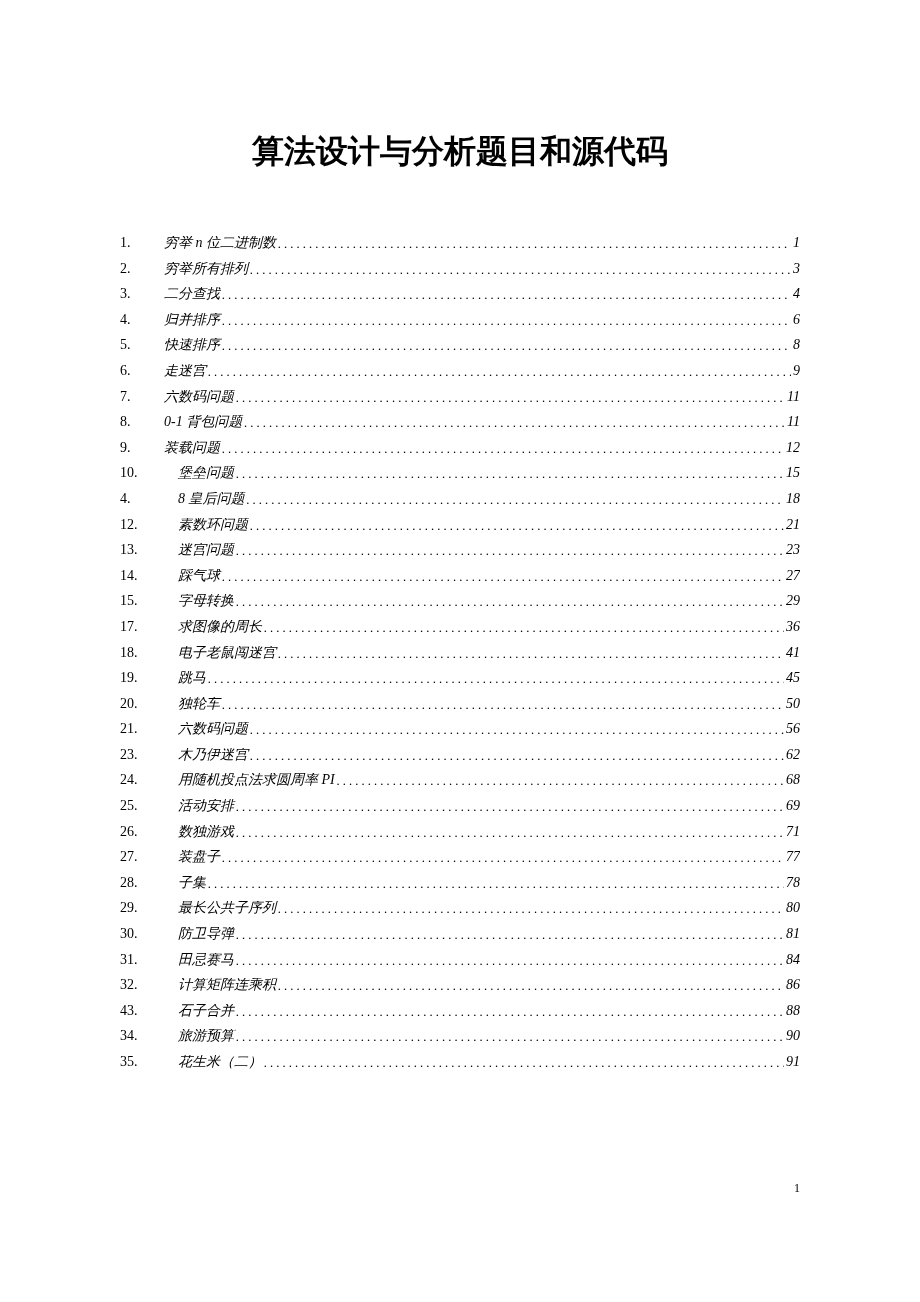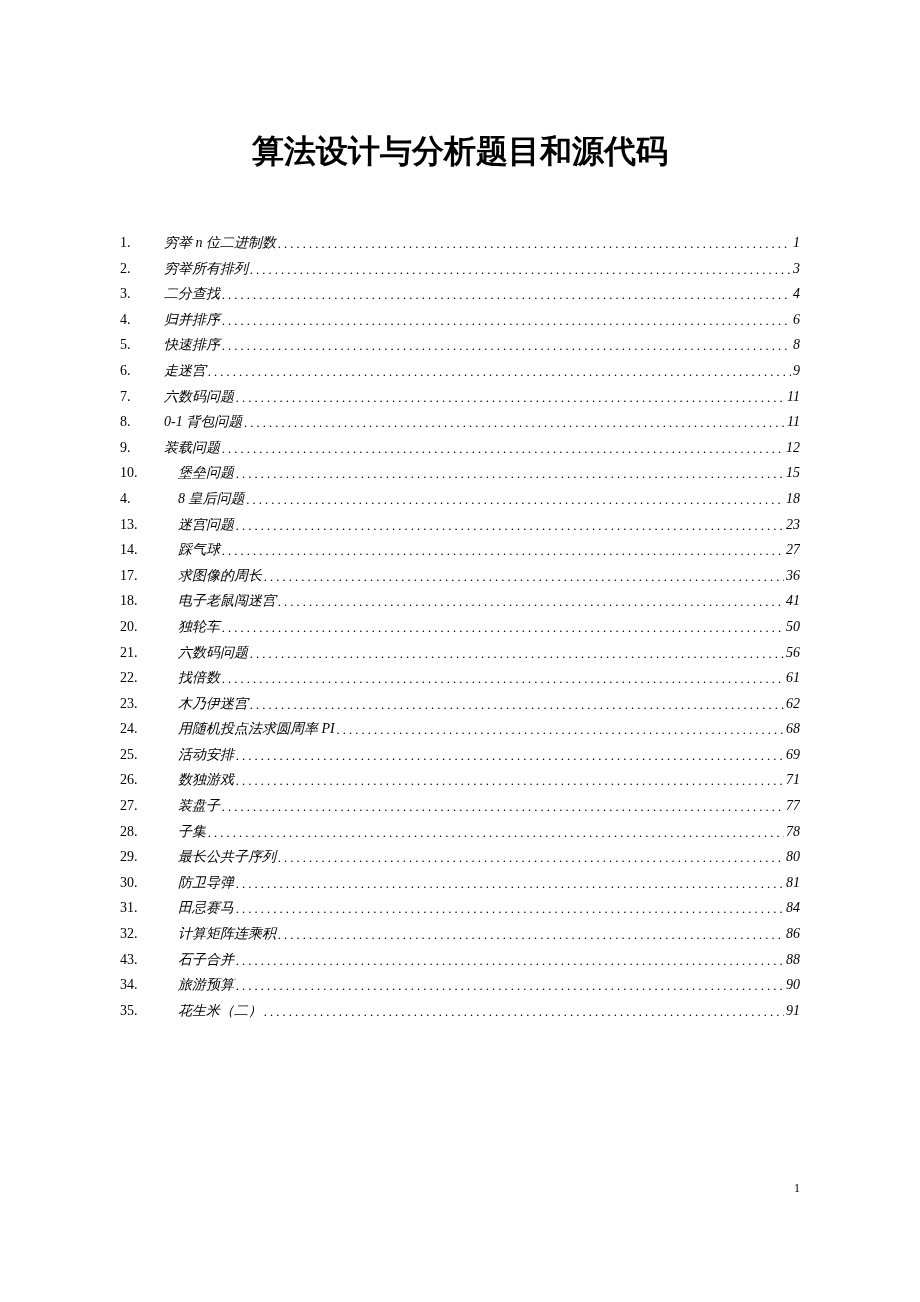--- a/index.html
+++ b/index.html
@@ -166,73 +166,89 @@
       </div>
       <div class="toc-row">
         <span class="toc-num indent">4.</span>
         <span class="toc-label-wrap indent">
           <span class="toc-label">8 皇后问题</span>
           <span class="toc-dots"></span>
           <span class="toc-page">18</span>
         </span>
       </div>
       <div class="toc-row">
+        <span class="toc-num indent">12.</span>
+        <span class="toc-label-wrap indent">
+          <span class="toc-label">素数环问题</span>
+          <span class="toc-dots"></span>
+          <span class="toc-page">21</span>
+        </span>
+      </div>
+      <div class="toc-row">
         <span class="toc-num indent">13.</span>
         <span class="toc-label-wrap indent">
           <span class="toc-label">迷宫问题</span>
           <span class="toc-dots"></span>
           <span class="toc-page">23</span>
         </span>
       </div>
       <div class="toc-row">
         <span class="toc-num indent">14.</span>
         <span class="toc-label-wrap indent">
           <span class="toc-label">踩气球</span>
           <span class="toc-dots"></span>
           <span class="toc-page">27</span>
         </span>
       </div>
       <div class="toc-row">
+        <span class="toc-num indent">15.</span>
+        <span class="toc-label-wrap indent">
+          <span class="toc-label">字母转换</span>
+          <span class="toc-dots"></span>
+          <span class="toc-page">29</span>
+        </span>
+      </div>
+      <div class="toc-row">
         <span class="toc-num indent">17.</span>
         <span class="toc-label-wrap indent">
           <span class="toc-label">求图像的周长</span>
           <span class="toc-dots"></span>
           <span class="toc-page">36</span>
         </span>
       </div>
       <div class="toc-row">
         <span class="toc-num indent">18.</span>
         <span class="toc-label-wrap indent">
           <span class="toc-label">电子老鼠闯迷宫</span>
           <span class="toc-dots"></span>
           <span class="toc-page">41</span>
         </span>
       </div>
       <div class="toc-row">
+        <span class="toc-num indent">19.</span>
+        <span class="toc-label-wrap indent">
+          <span class="toc-label">跳马</span>
+          <span class="toc-dots"></span>
+          <span class="toc-page">45</span>
+        </span>
+      </div>
+      <div class="toc-row">
         <span class="toc-num indent">20.</span>
         <span class="toc-label-wrap indent">
           <span class="toc-label">独轮车</span>
           <span class="toc-dots"></span>
           <span class="toc-page">50</span>
         </span>
       </div>
       <div class="toc-row">
         <span class="toc-num indent">21.</span>
         <span class="toc-label-wrap indent">
           <span class="toc-label">六数码问题</span>
           <span class="toc-dots"></span>
           <span class="toc-page">56</span>
-        </span>
-      </div>
-      <div class="toc-row">
-        <span class="toc-num indent">22.</span>
-        <span class="toc-label-wrap indent">
-          <span class="toc-label">找倍数</span>
-          <span class="toc-dots"></span>
-          <span class="toc-page">61</span>
         </span>
       </div>
       <div class="toc-row">
         <span class="toc-num indent">23.</span>
         <span class="toc-label-wrap indent">
           <span class="toc-label">木乃伊迷宫</span>
           <span class="toc-dots"></span>
           <span class="toc-page">62</span>
         </span>
       </div>

